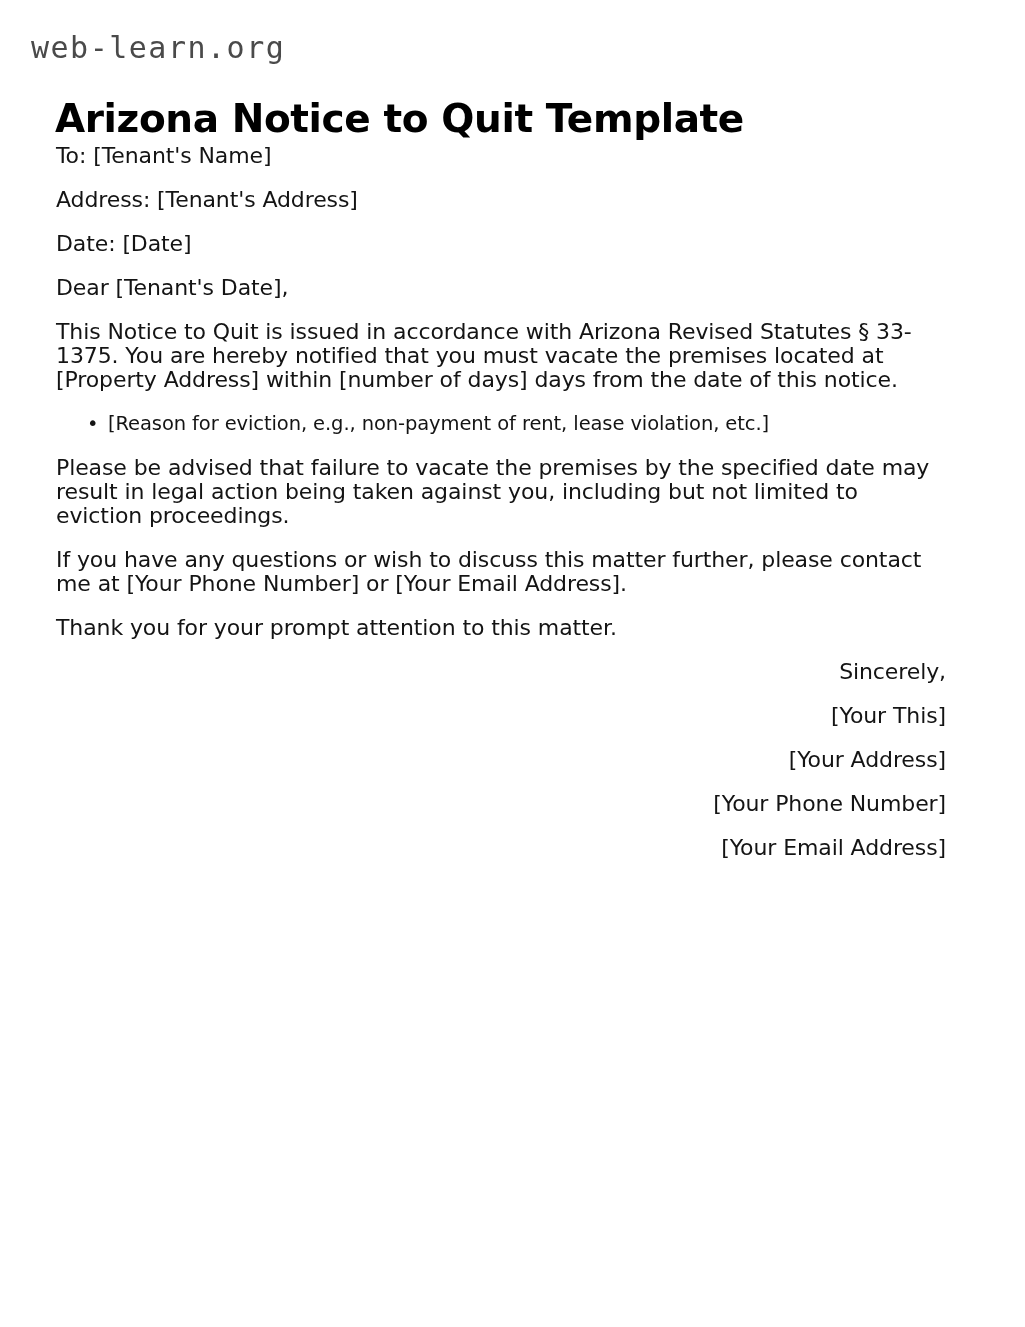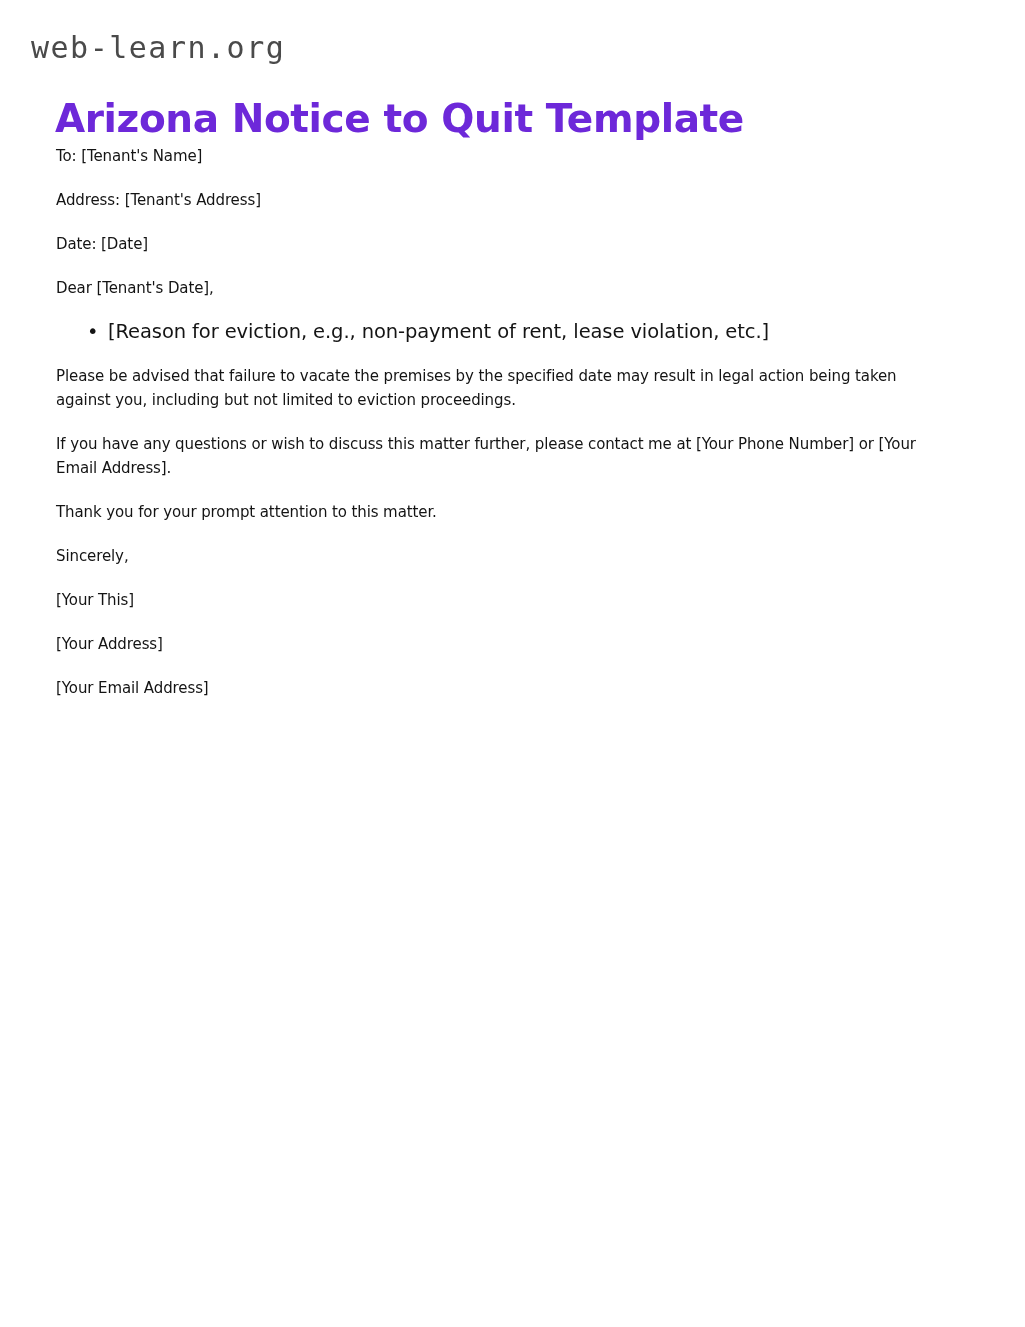--- a/index.html
+++ b/index.html
@@ -34,34 +34,34 @@
     white-space: nowrap;
   }
   .doc-title {
     position: absolute;
     left: 55px;
     top: 72px;
     font-family: "DejaVu Sans", sans-serif;
     font-size: 39px;
     font-weight: 700;
     letter-spacing: -0.4px;
-    color: #6d28d9;
+    color: #000000;
     line-height: 1.08;
     white-space: nowrap;
   }
   .body-wrap {
     position: absolute;
     left: 56px;
     top: 144px;
     width: 890px;
   }
   p.para {
     margin: 0 0 20px 0;
     font-family: "DejaVu Sans", sans-serif;
-    font-size: 15px;
+    font-size: 22px;
     line-height: 24px;
     color: #141414;
     letter-spacing: -0.1px;
   }
   ul.reason-list {
     margin: 0 0 20px 0;
     padding: 0 0 0 52px;
     list-style: none;
   }
   ul.reason-list li {
@@ -76,20 +76,21 @@
   ul.reason-list li .bullet-dot {
     position: absolute;
     left: -21px;
     top: 0;
     font-size: 19.5px;
     line-height: 24px;
     color: #141414;
   }
   .sig-block p.para {
     margin-bottom: 20px;
+    text-align: right;
   }
   .sig-block p.para:last-child {
     margin-bottom: 12px;
   }
 </style>
 </head>
 <body>
 
 <div class="page">
 
@@ -100,20 +101,21 @@
   <div class="body-wrap">
 
     <p class="para">To: [Tenant's Name]</p>
 
     <p class="para">Address: [Tenant's Address]</p>
 
     <p class="para">Date: [Date]</p>
 
     <p class="para">Dear [Tenant's Date],</p>
 
+    <p class="para">This Notice to Quit is issued in accordance with Arizona Revised Statutes § 33-1375. You are hereby notified that you must vacate the premises located at [Property Address] within [number of days] days from the date of this notice.</p>
 
 
     <ul class="reason-list">
       <li>
         <span class="bullet-dot">•</span>
         <span>[Reason for eviction, e.g., non-payment of rent, lease violation, etc.]</span>
       </li>
     </ul>
 
     <p class="para">Please be advised that failure to vacate the premises by the specified date may result in legal action being taken against you, including but not limited to eviction proceedings.</p>
@@ -122,18 +124,19 @@
 
     <p class="para">Thank you for your prompt attention to this matter.</p>
 
     <div class="sig-block">
       <p class="para">Sincerely,</p>
 
       <p class="para">[Your This]</p>
 
       <p class="para">[Your Address]</p>
 
+      <p class="para">[Your Phone Number]</p>
 
       <p class="para">[Your Email Address]</p>
     </div>
 
   </div>
 </div>
 
 </body></html>

